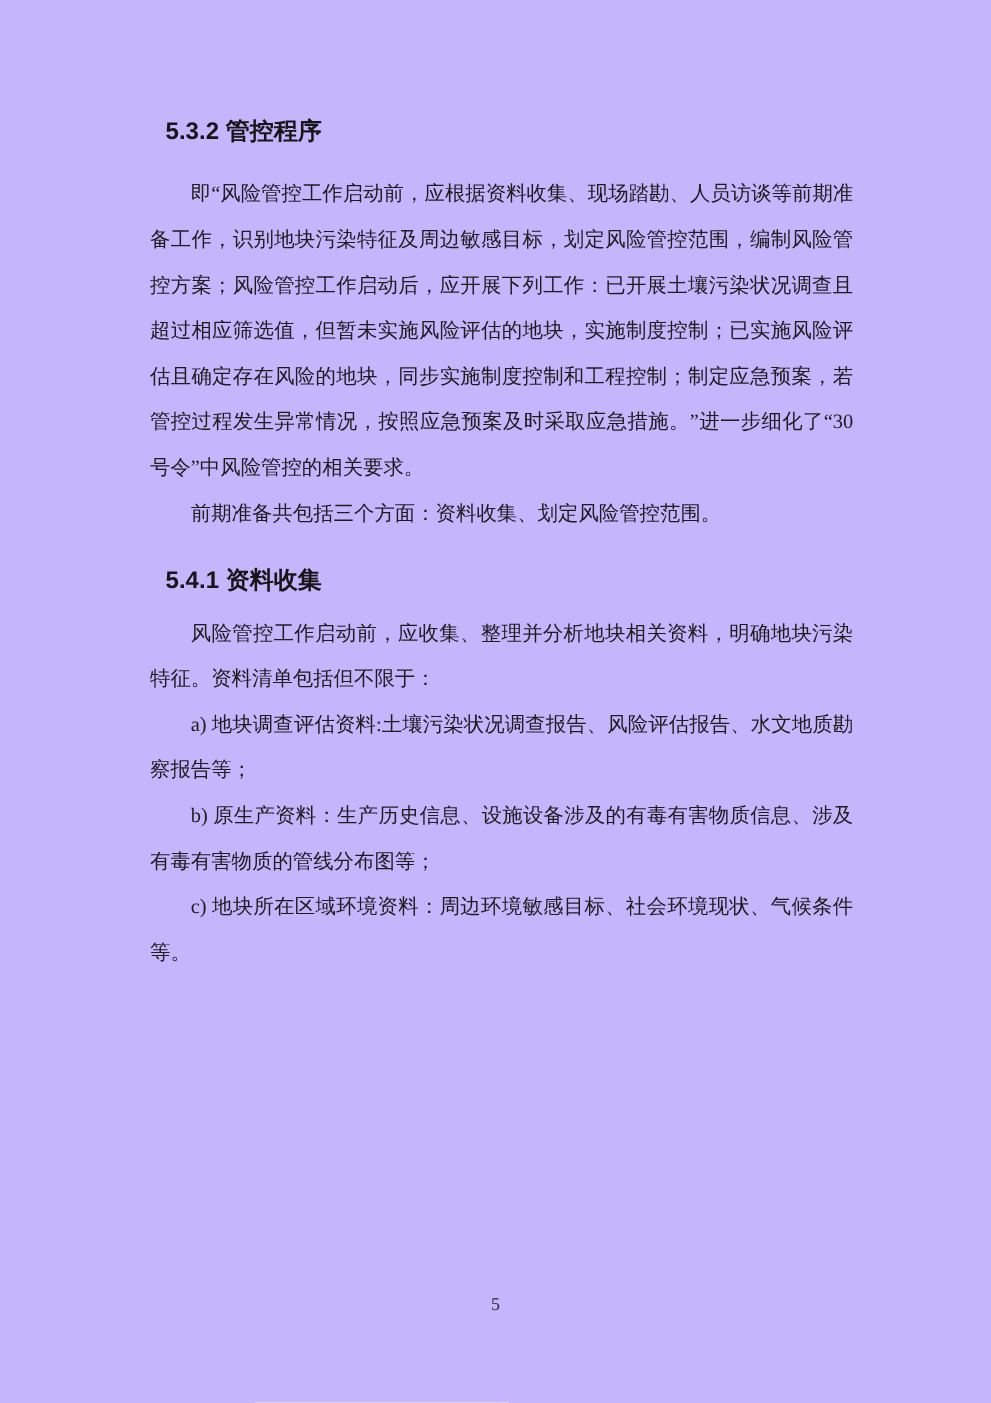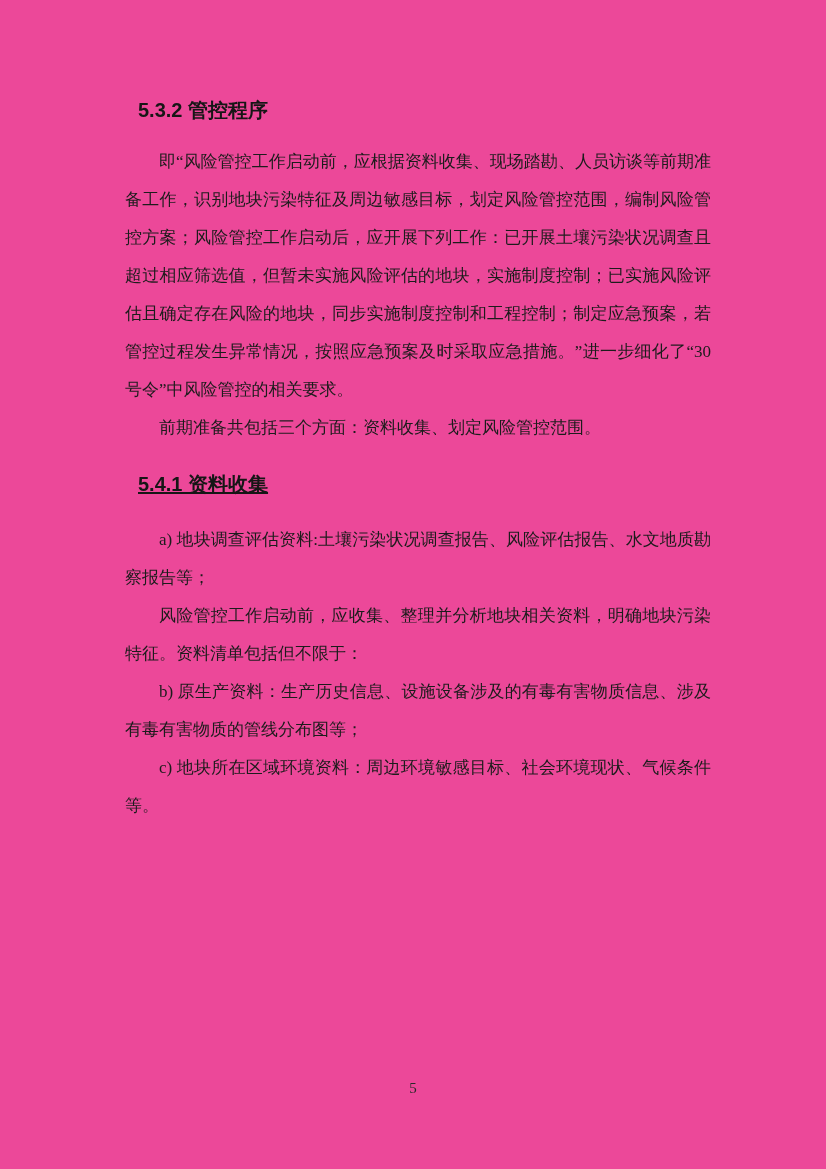--- a/index.html
+++ b/index.html
@@ -4,21 +4,21 @@
 <style>
   html, body {
     margin: 0;
     padding: 0;
     background: #ffffff;
   }
   .page {
     position: relative;
     width: 826px;
     height: 1169px;
-    background: #ec4899;
+    background: #c4b5fd;
     color: #1c1c1c;
     font-family: "Liberation Serif", "DejaVu Serif", serif;
     overflow: hidden;
   }
   .content {
     position: absolute;
     left: 125px;
     top: 97px;
     width: 586px;
   }
@@ -35,22 +35,21 @@
     font-weight: bold;
     color: #161616;
   }
   .heading-sub {
     font-size: 20px;
     line-height: 26px;
     margin: 0 0 20px 13px;
   }
   .heading-sub.after-para {
     margin-top: 24px;
-    margin-bottom: 24px;
-    text-decoration: underline;
+    margin-bottom: 12px;
   }
   .heading-main {
     font-size: 21px;
     line-height: 28px;
     margin: 12px 0 10px 0;
   }
   .page-footer {
     position: absolute;
     left: 0;
     right: 0;
@@ -71,23 +70,23 @@
     <h3 class="heading heading-sub">5.3.2 管控程序</h3>
 
 
     <p class="body-para">即“风险管控工作启动前，应根据资料收集、现场踏勘、人员访谈等前期准备工作，识别地块污染特征及周边敏感目标，划定风险管控范围，编制风险管控方案；风险管控工作启动后，应开展下列工作：已开展土壤污染状况调查且超过相应筛选值，但暂未实施风险评估的地块，实施制度控制；已实施风险评估且确定存在风险的地块，同步实施制度控制和工程控制；制定应急预案，若管控过程发生异常情况，按照应急预案及时采取应急措施。”进一步细化了“30 号令”中风险管控的相关要求。</p>
 
 
     <p class="body-para">前期准备共包括三个方面：资料收集、划定风险管控范围。</p>
 
     <h3 class="heading heading-sub after-para">5.4.1 资料收集</h3>
 
+    <p class="body-para">风险管控工作启动前，应收集、整理并分析地块相关资料，明确地块污染特征。资料清单包括但不限于：</p>
+
     <p class="body-para">a) 地块调查评估资料:土壤污染状况调查报告、风险评估报告、水文地质勘察报告等；</p>
-
-    <p class="body-para">风险管控工作启动前，应收集、整理并分析地块相关资料，明确地块污染特征。资料清单包括但不限于：</p>
 
     <p class="body-para">b) 原生产资料：生产历史信息、设施设备涉及的有毒有害物质信息、涉及有毒有害物质的管线分布图等；</p>
 
     <p class="body-para">c) 地块所在区域环境资料：周边环境敏感目标、社会环境现状、气候条件等。</p>
 
   </div>
 
   <div class="page-footer">5</div>
 </div>
 

